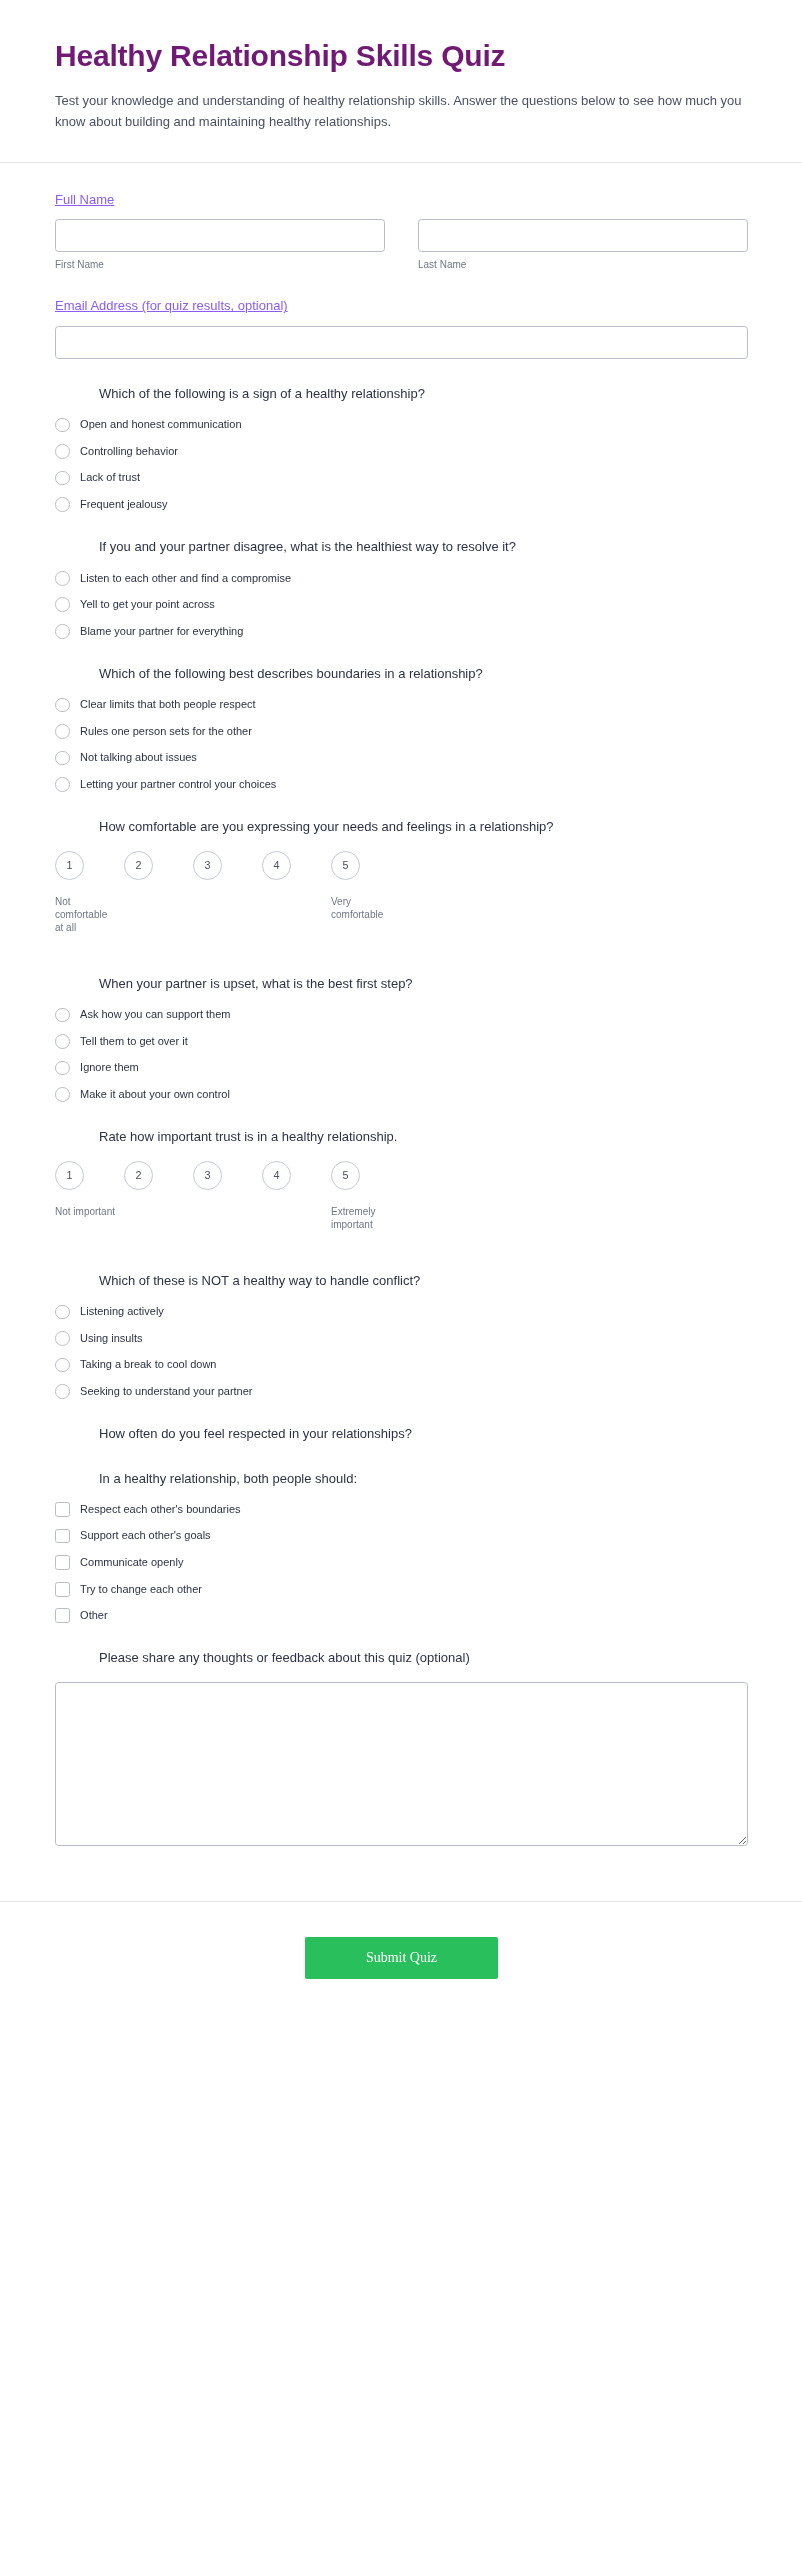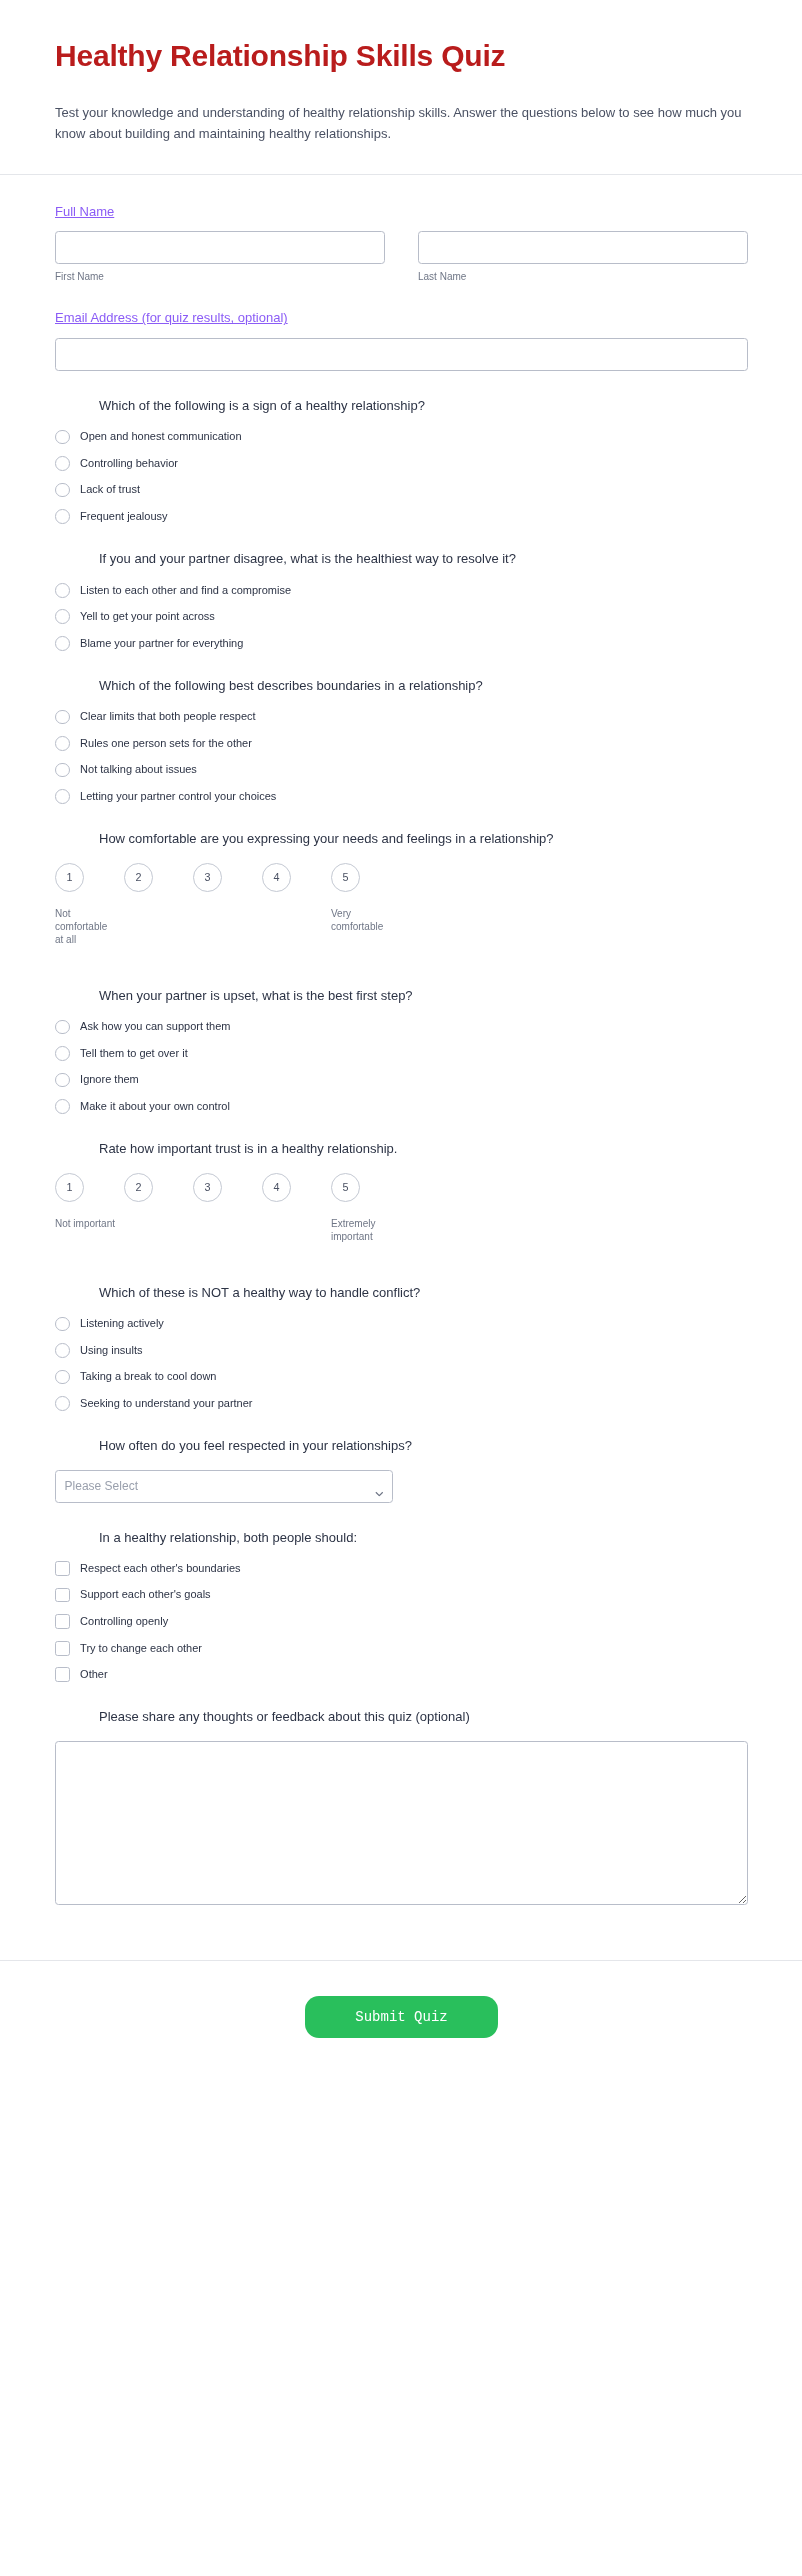--- a/index.html
+++ b/index.html
@@ -20,22 +20,22 @@
     background: #ffffff;
   }
   
   .form-header {
     padding: 38px 55px 29px 55px;
     border-bottom: 0.9px solid #e4e6ea;
   }
   .form-title {
     font-size: 30px;
     font-weight: bold;
-    color: #b91c1c;
-    margin: 0 0 28px 0;
+    color: #701a75;
+    margin: 0 0 16px 0;
     line-height: 1.2;
     letter-spacing: -0.2px;
   }
   .form-subtitle {
     font-size: 13px;
     color: #4a5163;
     line-height: 1.65;
     margin: 0;
     max-width: 691px;
     font-weight: normal;
@@ -197,23 +197,23 @@
   
   .form-footer {
     border-top: 0.9px solid #e4e6ea;
     padding: 35px 0 41px 0;
     text-align: center;
   }
   .submit-btn {
     background: #29bf5c;
     color: #ffffff;
     border: none;
-    border-radius: 14px;
+    border-radius: 2px;
     font-size: 14px;
-    font-family: Liberation Mono, monospace;
+    font-family: Liberation Serif, serif;
     padding: 13px 41px;
     cursor: pointer;
     min-width: 193px;
   }
   .spacer-32 { height: 15.5px; }
 </style>
 </head>
 <body>
 
 <div class="form-wrap">
@@ -395,51 +395,36 @@
         </div>
         <div class="opt">
           <span class="radio-dot"></span>
           <span class="opt-text">Seeking to understand your partner</span>
         </div>
       </div>
     </div>
 
     <div class="field">
       <span class="q-label">How often do you feel respected in your relationships?</span>
-      <div class="select-wrap">
-        <select class="sel">
-          <option>Please Select</option>
-          <option>Always</option>
-          <option>Often</option>
-          <option>Sometimes</option>
-          <option>Rarely</option>
-          <option>Never</option>
-        </select>
-        <span class="sel-arrow">
-          <svg width="8.6" height="5.2" viewBox="0 0 10 6" fill="none" xmlns="http://www.w3.org/2000/svg">
-            <path d="M1 1L5 5L9 1" stroke="#6f7686" stroke-width="1.4" fill="none"></path>
-          </svg>
-        </span>
-      </div>
     </div>
 
     <div class="field">
       <span class="q-label">In a healthy relationship, both people should:</span>
       <div class="opt-list">
         <div class="opt">
           <span class="cb-box"></span>
           <span class="opt-text">Respect each other's boundaries</span>
         </div>
         <div class="opt">
           <span class="cb-box"></span>
           <span class="opt-text">Support each other's goals</span>
         </div>
         <div class="opt">
           <span class="cb-box"></span>
-          <span class="opt-text">Controlling openly</span>
+          <span class="opt-text">Communicate openly</span>
         </div>
         <div class="opt">
           <span class="cb-box"></span>
           <span class="opt-text">Try to change each other</span>
         </div>
         <div class="opt">
           <span class="cb-box"></span>
           <span class="opt-text">Other</span>
         </div>
       </div>

